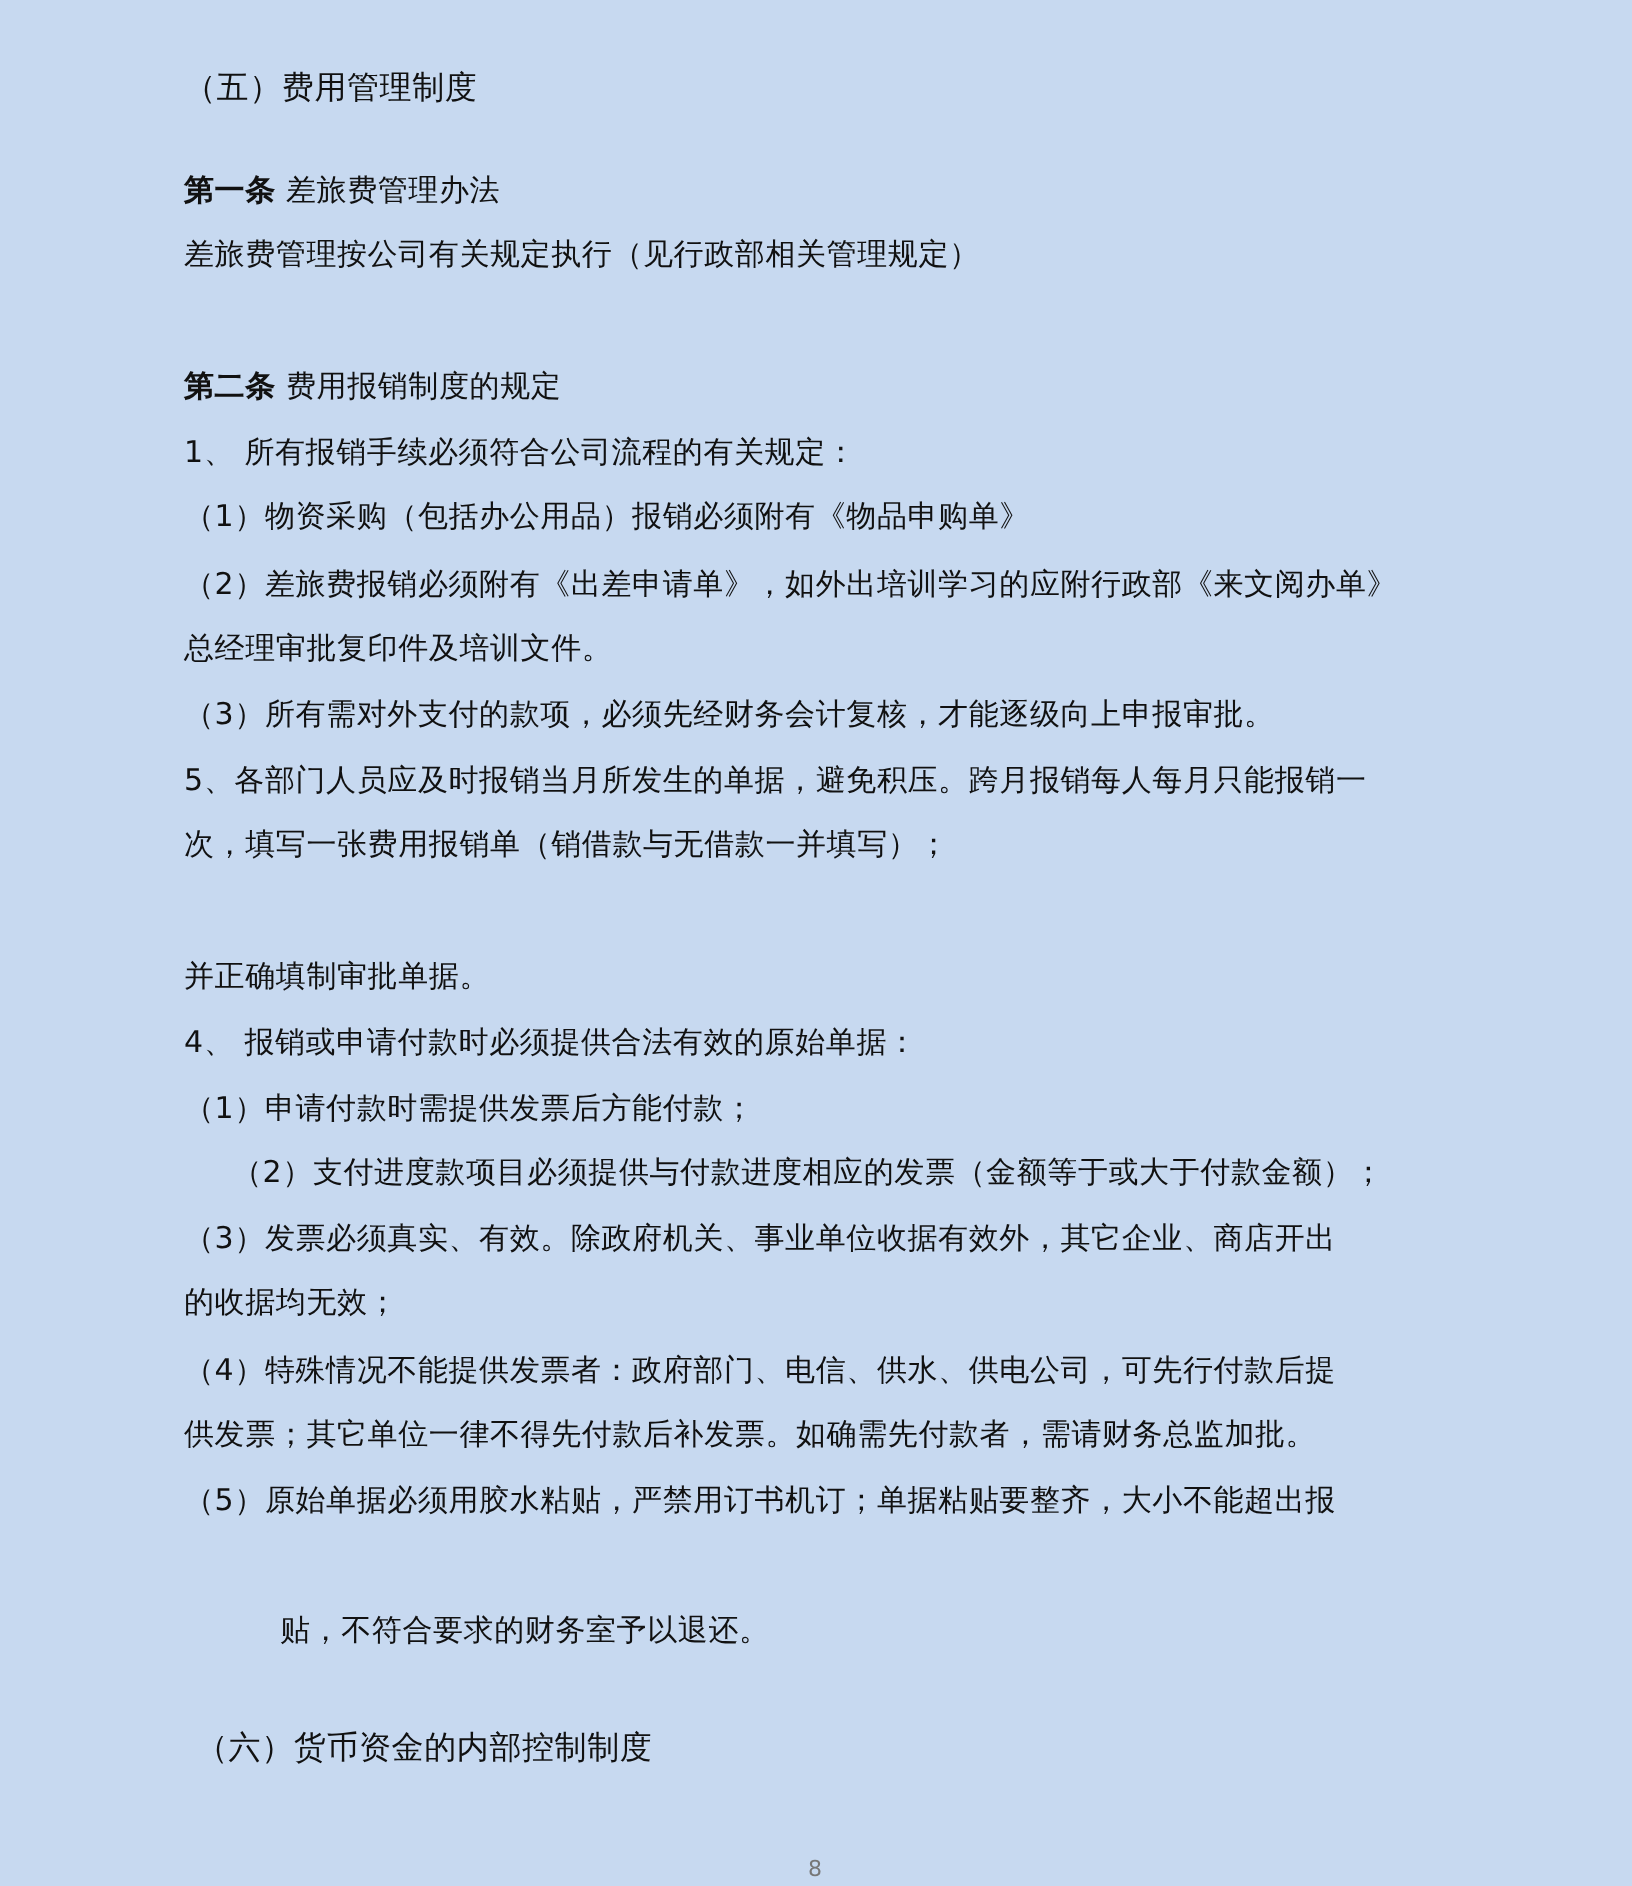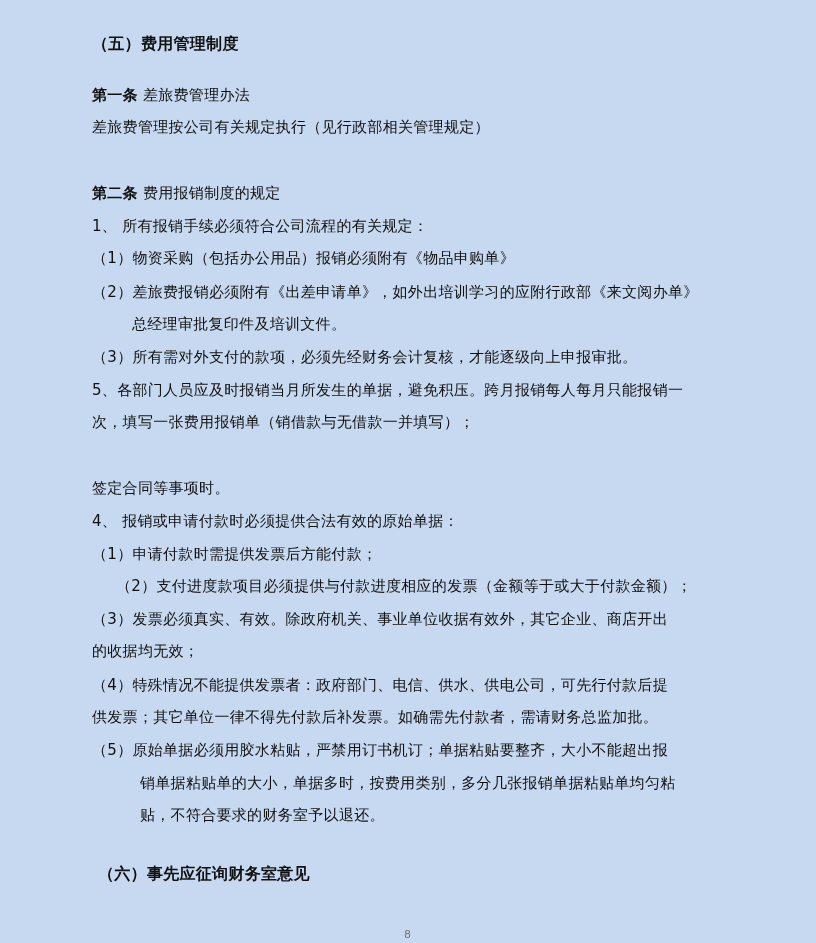--- a/index.html
+++ b/index.html
@@ -22,21 +22,21 @@
       height: 943px;
     }
     .line {
       position: absolute;
       font-size: 15px;
       line-height: 20px;
       white-space: nowrap;
       letter-spacing: 0.3px;
     }
     .heading {
-      font-weight: bold;
+      font-weight: normal;
       font-size: 16px;
       text-align: center;
     }
     .bold { font-weight: bold; }
     .page-num {
       position: absolute;
       left: 404px;
       top: 928px;
       font-size: 11px;
       color: #777;
@@ -55,32 +55,31 @@
   </div>
   <div class="line" style="left:92px; top:117px;">差旅费管理按公司有关规定执行（见行政部相关管理规定）</div>
 
   <div class="line" style="left:92px; top:183px;">
     <span class="bold">第二条</span><span> 费用报销制度的规定</span>
   </div>
 
   <div class="line" style="left:92px; top:216px;">1、  所有报销手续必须符合公司流程的有关规定：</div>
   <div class="line" style="left:92px; top:248px;">（1）物资采购（包括办公用品）报销必须附有《物品申购单》</div>
   <div class="line" style="left:92px; top:282px;">（2）差旅费报销必须附有《出差申请单》，如外出培训学习的应附行政部《来文阅办单》</div>
-  <div class="line" style="left:92px; top:314px;margin-left:40px;">总经理审批复印件及培训文件。</div>
+  <div class="line" style="left:92px; top:314px;">总经理审批复印件及培训文件。</div>
   <div class="line" style="left:92px; top:347px;">（3）所有需对外支付的款项，必须先经财务会计复核，才能逐级向上申报审批。</div>
   <div class="line" style="left:92px; top:380px;">5、各部门人员应及时报销当月所发生的单据，避免积压。跨月报销每人每月只能报销一</div>
   <div class="line" style="left:92px; top:412px;">次，填写一张费用报销单（销借款与无借款一并填写）；</div>
-  <div class="line" style="left:92px; top:478px;">签定合同等事项时。</div>
+  <div class="line" style="left:92px; top:478px;">并正确填制审批单据。</div>
   <div class="line" style="left:92px; top:511px;">4、  报销或申请付款时必须提供合法有效的原始单据：</div>
   <div class="line" style="left:92px; top:544px;">（1）申请付款时需提供发票后方能付款；</div>
   <div class="line" style="left:92px; top:576px;margin-left:24px;">（2）支付进度款项目必须提供与付款进度相应的发票（金额等于或大于付款金额）；</div>
   <div class="line" style="left:92px; top:609px;">（3）发票必须真实、有效。除政府机关、事业单位收据有效外，其它企业、商店开出</div>
   <div class="line" style="left:92px; top:641px;">的收据均无效；</div>
   <div class="line" style="left:92px; top:675px;">（4）特殊情况不能提供发票者：政府部门、电信、供水、供电公司，可先行付款后提</div>
   <div class="line" style="left:92px; top:707px;">供发票；其它单位一律不得先付款后补发票。如确需先付款者，需请财务总监加批。</div>
   <div class="line" style="left:92px; top:740px;">（5）原始单据必须用胶水粘贴，严禁用订书机订；单据粘贴要整齐，大小不能超出报</div>
-  <div class="line" style="left:140px; top:773px;">销单据粘贴单的大小，单据多时，按费用类别，多分几张报销单据粘贴单均匀粘</div>
   <div class="line" style="left:140px; top:805px;">贴，不符合要求的财务室予以退还。</div>
 
-  <div class="line heading" style="left:98px; top:864px;">（六）事先应征询财务室意见</div>
+  <div class="line heading" style="left:98px; top:864px;">（六）货币资金的内部控制制度</div>
 
   <div class="page-num">8</div>
 </div>
 
 </body></html>

